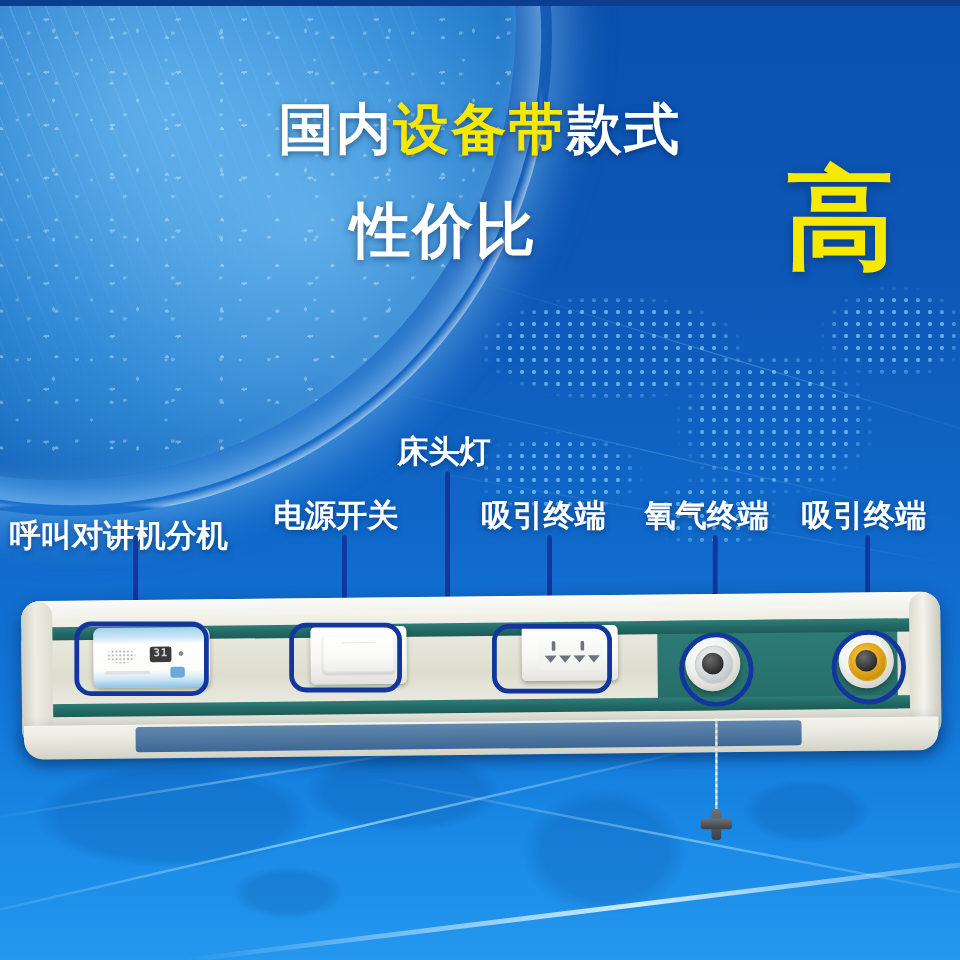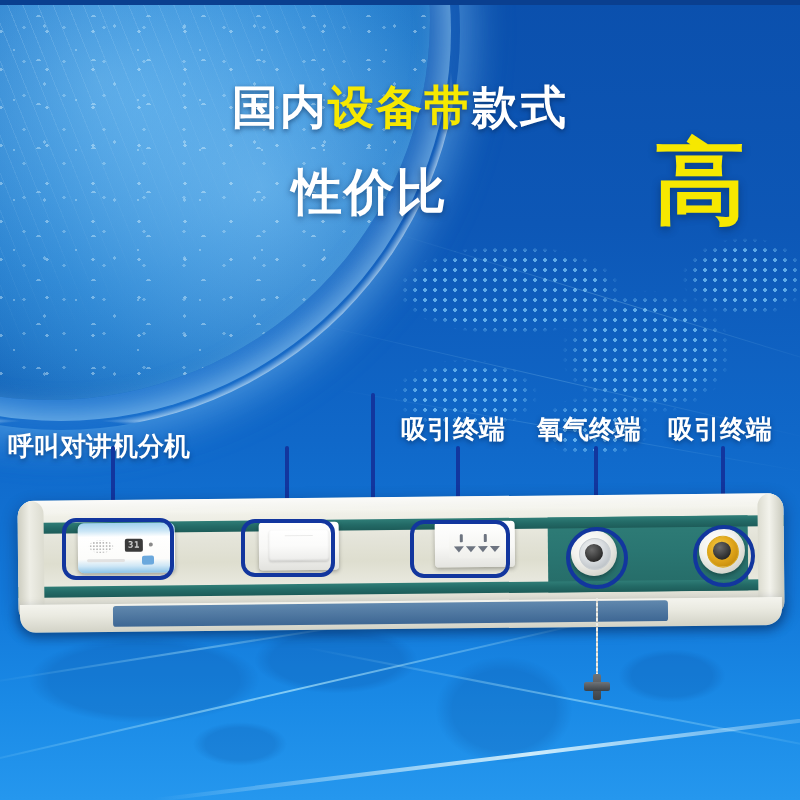--- a/index.html
+++ b/index.html
@@ -284,20 +284,22 @@
     <div class="h-line1">
       <span class="w">国内</span><span class="y">设备带</span><span class="w">款式</span>
     </div>
     <div class="h-line2">
       <div class="h-sub">性价比</div>
       <div class="h-big">高</div>
     </div>
   </div>
 
   <div class="callout-label" style="left:8px;top:429px;">呼叫对讲机分机</div>
+  <div class="callout-label" style="left:228px;top:412px;">电源开关</div>
+  <div class="callout-label" style="left:331px;top:359px;">床头灯</div>
   <div class="callout-label" style="left:401px;top:412px;">吸引终端</div>
   <div class="callout-label" style="left:668px;top:412px;">吸引终端</div>
   <div class="callout-label" style="left:537px;top:412px;">氧气终端</div>
 
   <div class="leader" style="left:111px;top:446px;height:78px;"></div>
   <div class="leader" style="left:285px;top:446px;height:73px;"></div>
   <div class="leader" style="left:371px;top:393px;height:223px;"></div>
   <div class="leader" style="left:456px;top:446px;height:74px;"></div>
   <div class="leader" style="left:594px;top:446px;height:96px;"></div>
   <div class="leader" style="left:721px;top:446px;height:94px;"></div>

